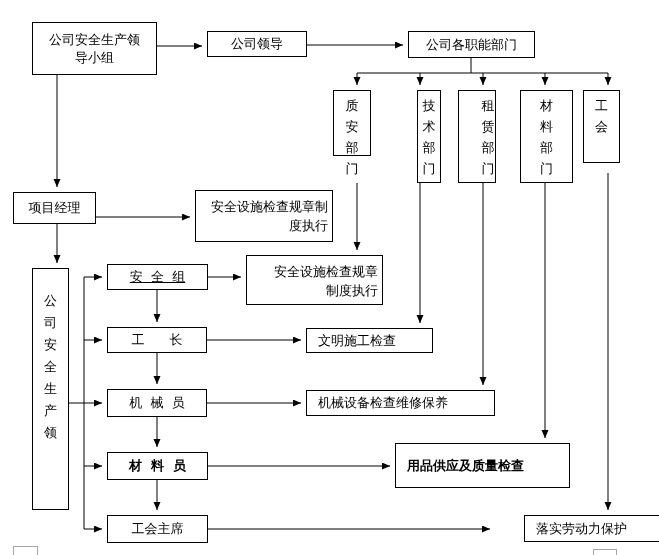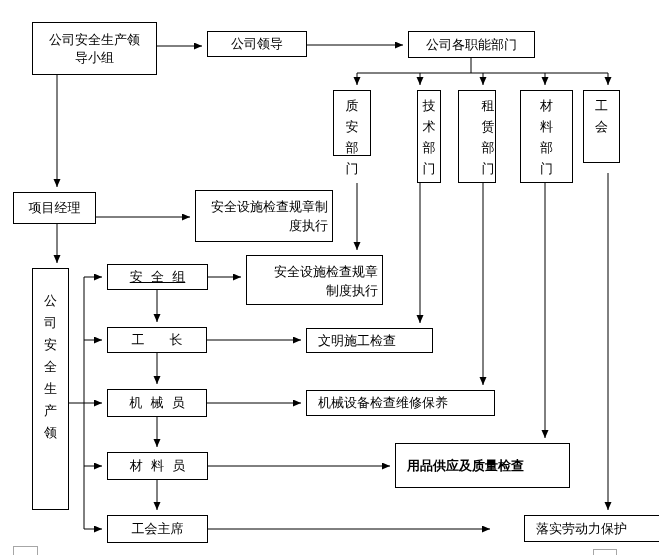--- a/index.html
+++ b/index.html
@@ -129,21 +129,21 @@
   </div>
   <div class="node left-pad" style="left:306px;top:328px;width:127px;height:25px;">
     <span class="lbl">文明施工检查</span>
   </div>
   <div class="node" style="left:107px;top:389px;width:100px;height:28px;">
     <span class="lbl">机  械  员</span>
   </div>
   <div class="node left-pad" style="left:306px;top:390px;width:189px;height:26px;">
     <span class="lbl">机械设备检查维修保养</span>
   </div>
-  <div class="node" style="left:107px;top:452px;width:101px;height:28px;">
+  <div class="node" style="left:107px;top:452px;width:101px;height:28px;font-weight:bold;">
     <span class="lbl">材  料  员</span>
   </div>
   <div class="node left-pad" style="left:395px;top:443px;width:175px;height:45px;font-weight:bold;">
     <span class="lbl">用品供应及质量检查</span>
   </div>
   <div class="node" style="left:107px;top:515px;width:101px;height:28px;">
     <span class="lbl">工会主席</span>
   </div>
   <div class="node left-pad" style="left:524px;top:515px;width:160px;height:27px;">
     <span class="lbl">落实劳动力保护</span>

